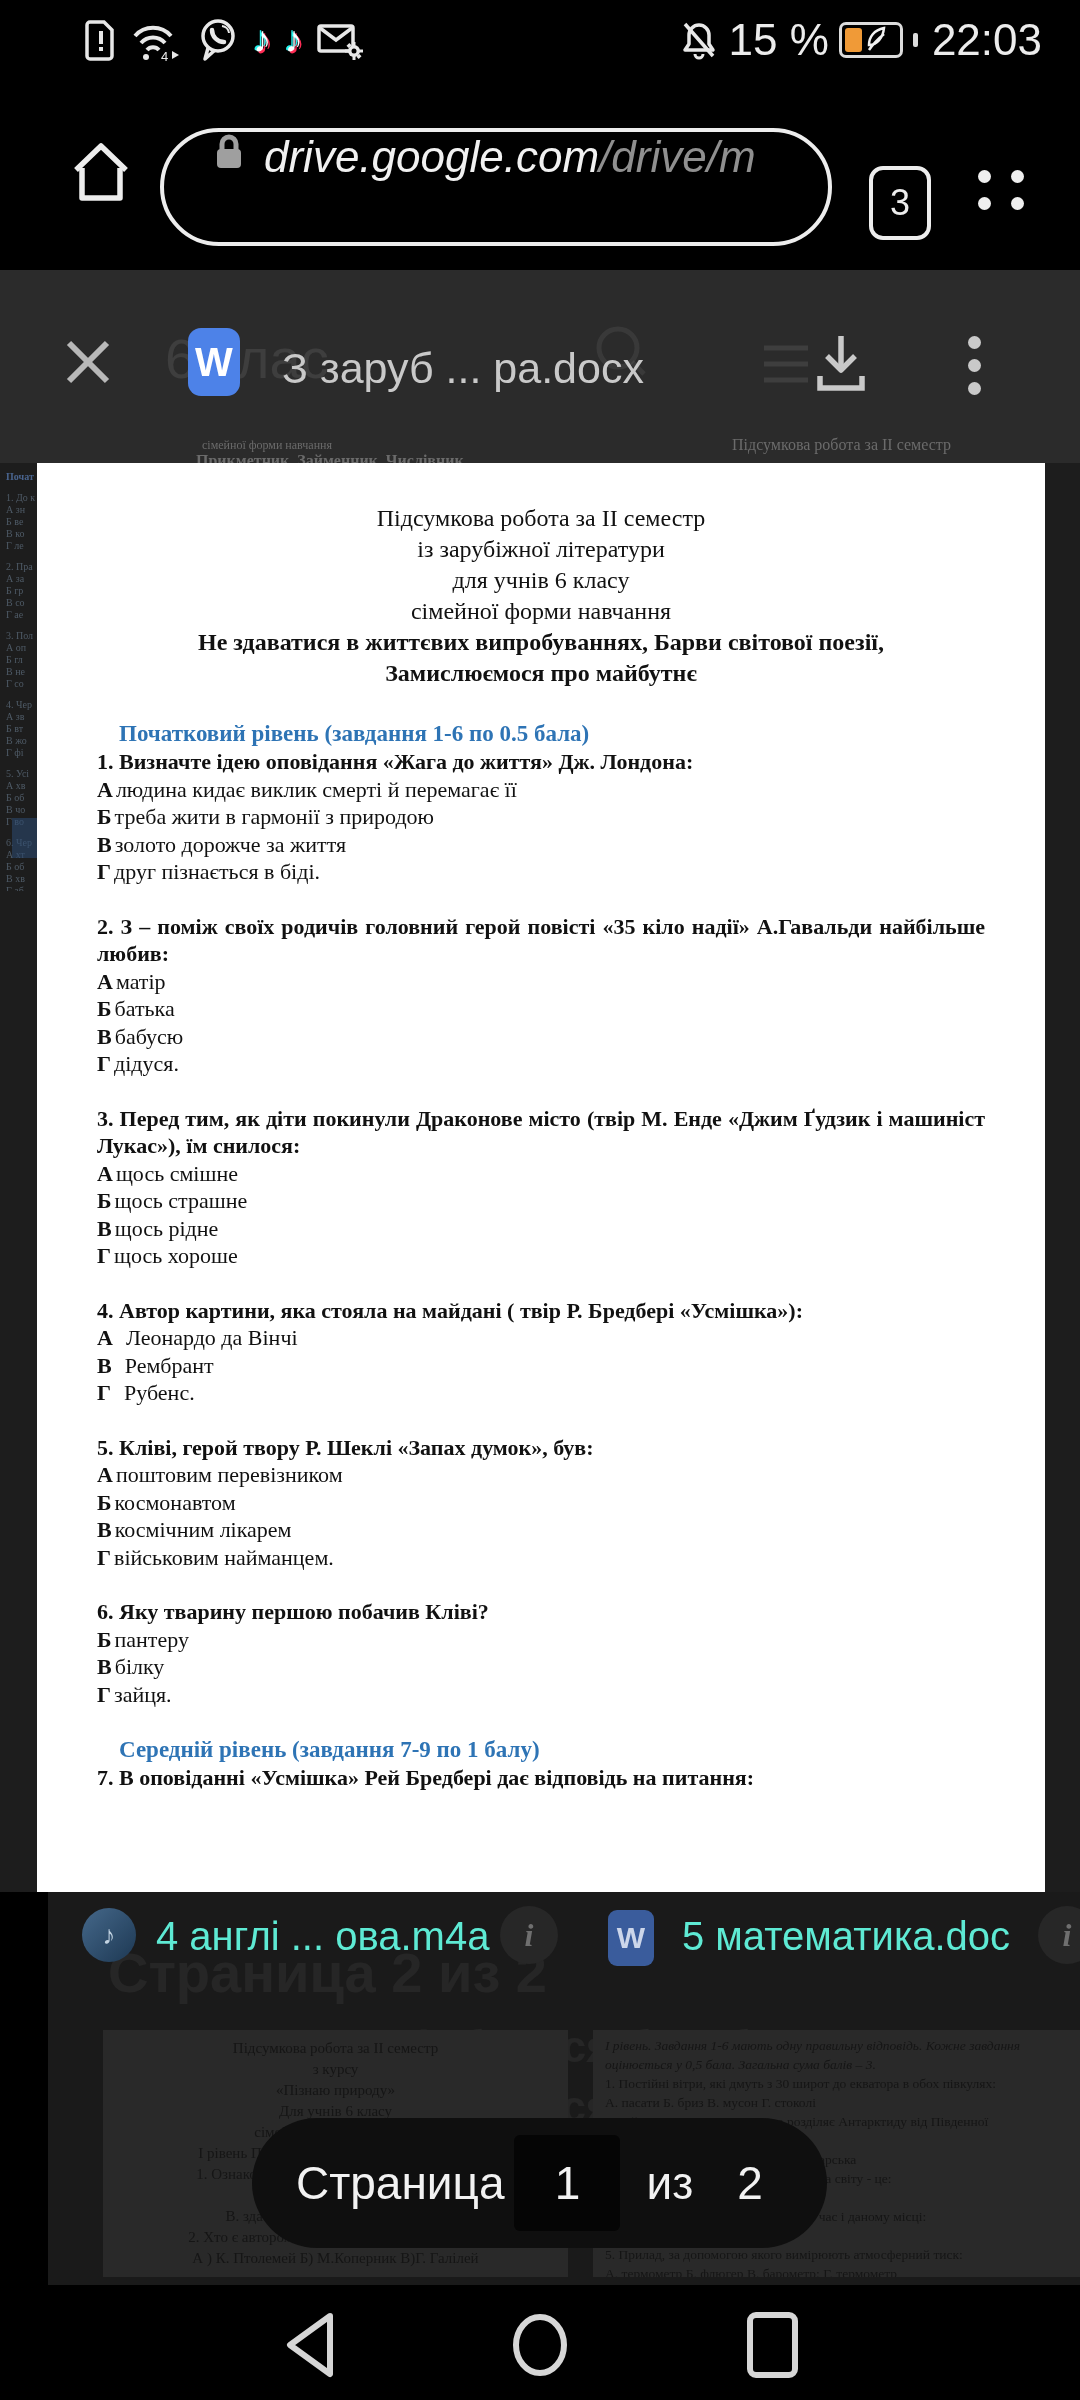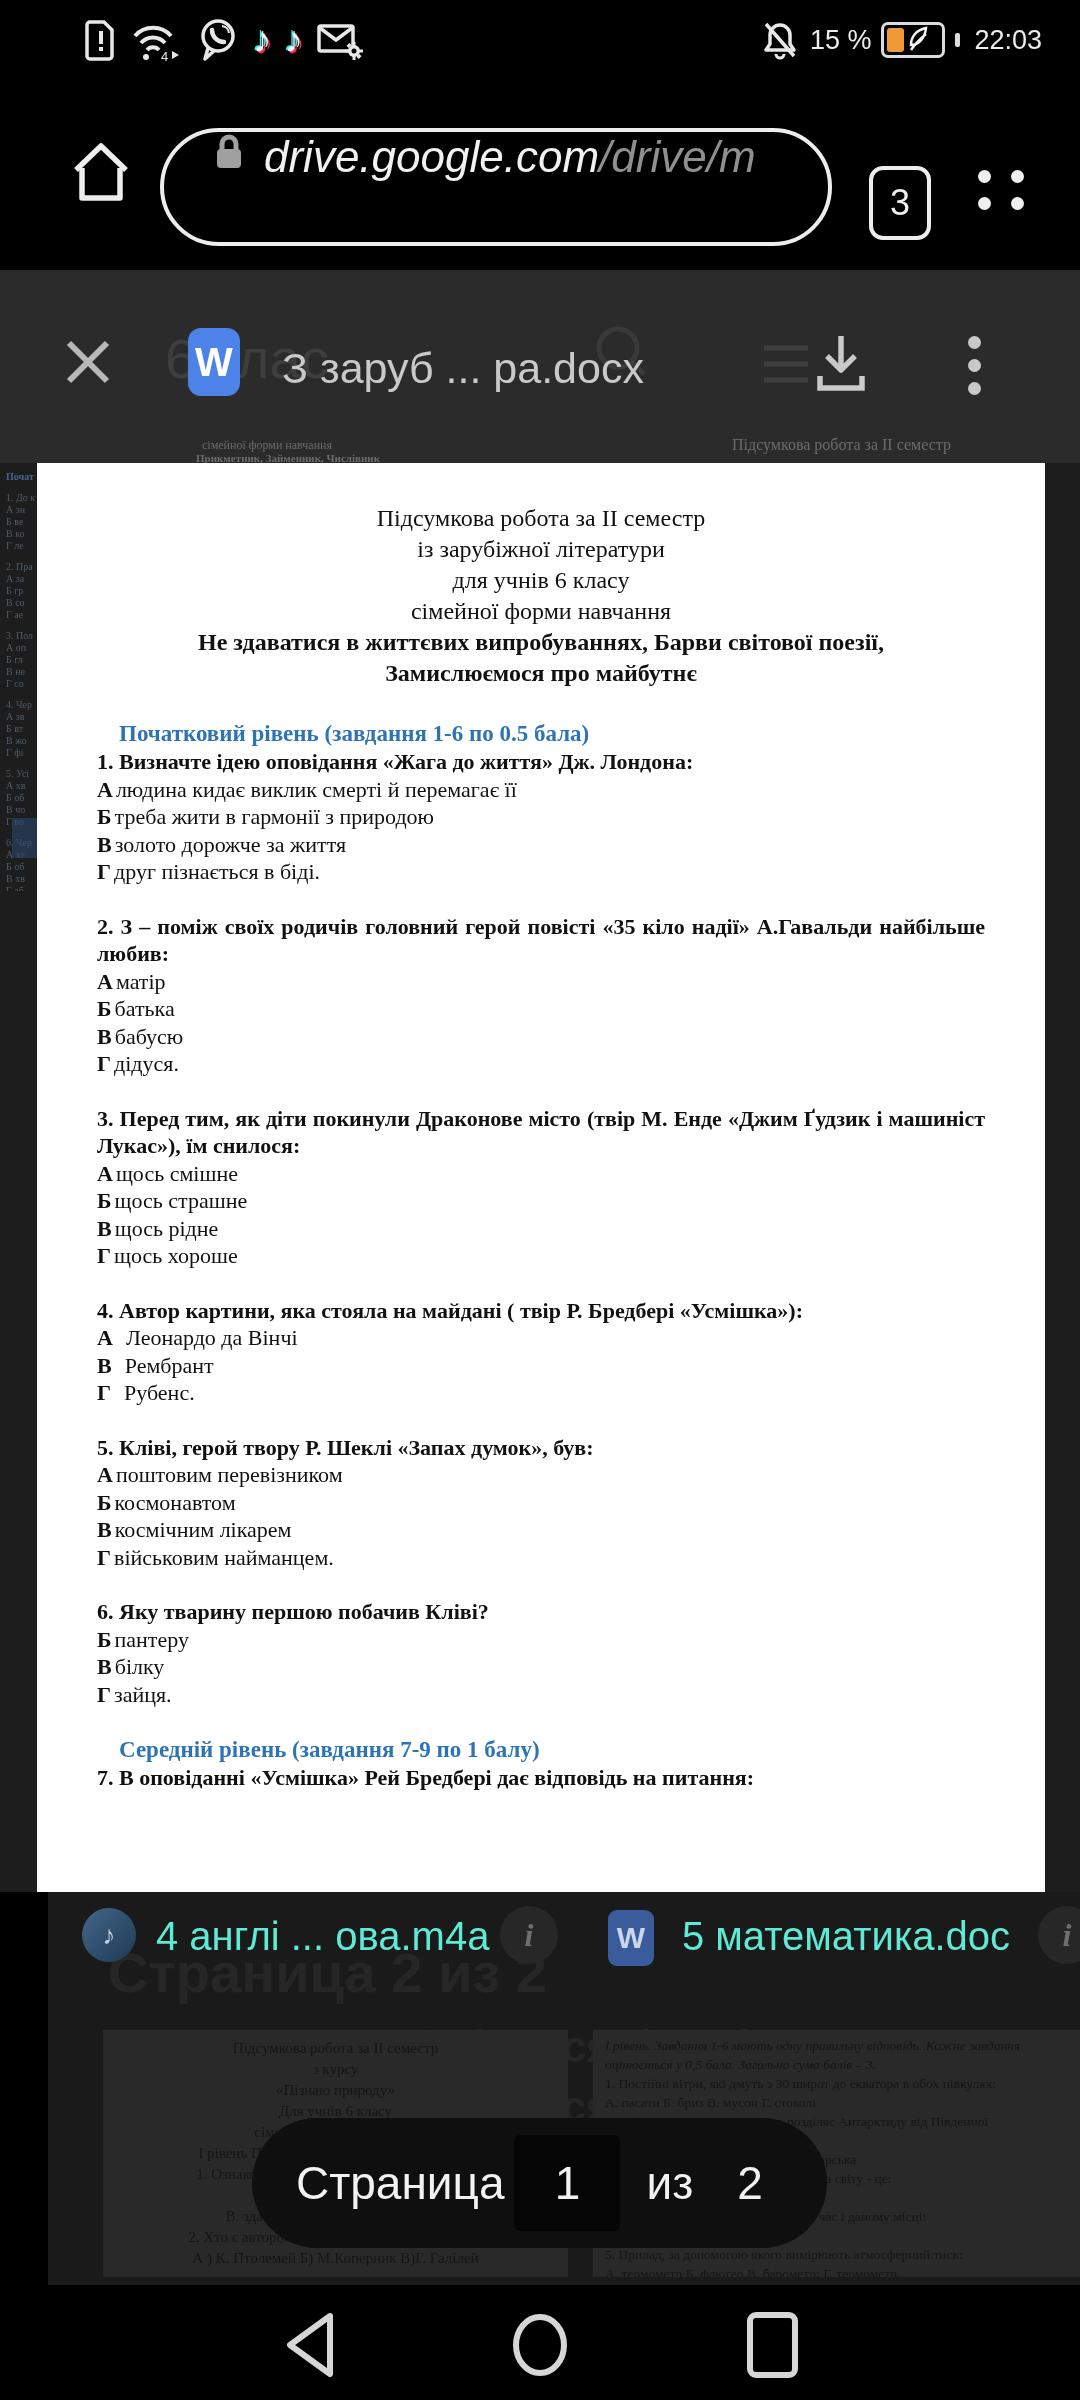--- a/index.html
+++ b/index.html
@@ -3,21 +3,21 @@
 <meta charset="utf-8">
 <style>
   html,body{margin:0;padding:0;background:#000;width:1080px;height:2400px;position:relative;
             font-family:"Liberation Sans",sans-serif;overflow:hidden;}
   .abs{position:absolute;}
 
   
   .status-bar{position:absolute;left:0;top:0;width:1080px;height:80px;background:#000;}
   .sb-left{position:absolute;left:84px;top:0;height:80px;display:flex;align-items:center;gap:13px;}
   .sb-right{position:absolute;right:38px;top:0;height:80px;display:flex;align-items:center;gap:10px;
-            color:#ececec;font-size:27px;}
+            color:#ececec;font-size:44px;}
   .tiktok{font-size:37px;font-weight:bold;color:#fff;text-shadow:-2px -1px 0 #25f4ee,2px 2px 0 #fe2c55;line-height:44px;}
   .batt{width:58px;height:30px;border:3px solid #dcdcdc;border-radius:7px;position:relative;}
   .batt-fill{position:absolute;left:3px;top:3px;bottom:3px;width:17px;background:#f09a37;border-radius:3px;}
   .batt-cap{width:5px;height:14px;background:#dcdcdc;border-radius:2px;}
 
   
   .browser-bar{position:absolute;left:0;top:80px;width:1080px;height:190px;background:#000;}
   .url-pill{position:absolute;left:160px;top:48px;width:672px;height:118px;border:4px solid #ededed;
             border-radius:62px;display:flex;align-items:flex-start;padding-left:48px;box-sizing:border-box;font-style:italic;}
   .url-text{font-size:44px;color:#f1f1f1;margin-left:18px;white-space:nowrap;}
@@ -196,21 +196,21 @@
     <line x1="29" y1="4" x2="29" y2="36" stroke="#c9c9c9" stroke-width="5.5"></line>
     <polyline points="15,24 29,38 43,24" fill="none" stroke="#c9c9c9" stroke-width="5.5" stroke-linejoin="round"></polyline>
     <path d="M8 44 v12 h42 v-12" fill="none" stroke="#c9c9c9" stroke-width="5.5"></path>
   </svg>
   <div class="dots3">
       <i></i>
       <i></i>
       <i></i>
     </div>
   <div class="hg" style="left:202px;top:168px;font-size:12px">сімейної форми навчання</div>
-  <div class="hg" style="left:196px;top:182px;font-size:11px;font-weight:bold">Прикметник, Займенник, Числівник</div>
+  <div class="hg" style="left:196px;top:182px;font-size:16px;font-weight:bold">Прикметник, Займенник, Числівник</div>
   <div class="hg" style="left:732px;top:166px;font-size:16px">Підсумкова робота за ІІ семестр</div>
 </div>
 
 <div class="stage">
   <div class="strip" id="left-strip">
       <div class="blue ">Почат</div>
       <div class="gap">1. До к</div>
       <div class="">А зн</div>
       <div class="">Б ве</div>
       <div class="">В ко</div>

